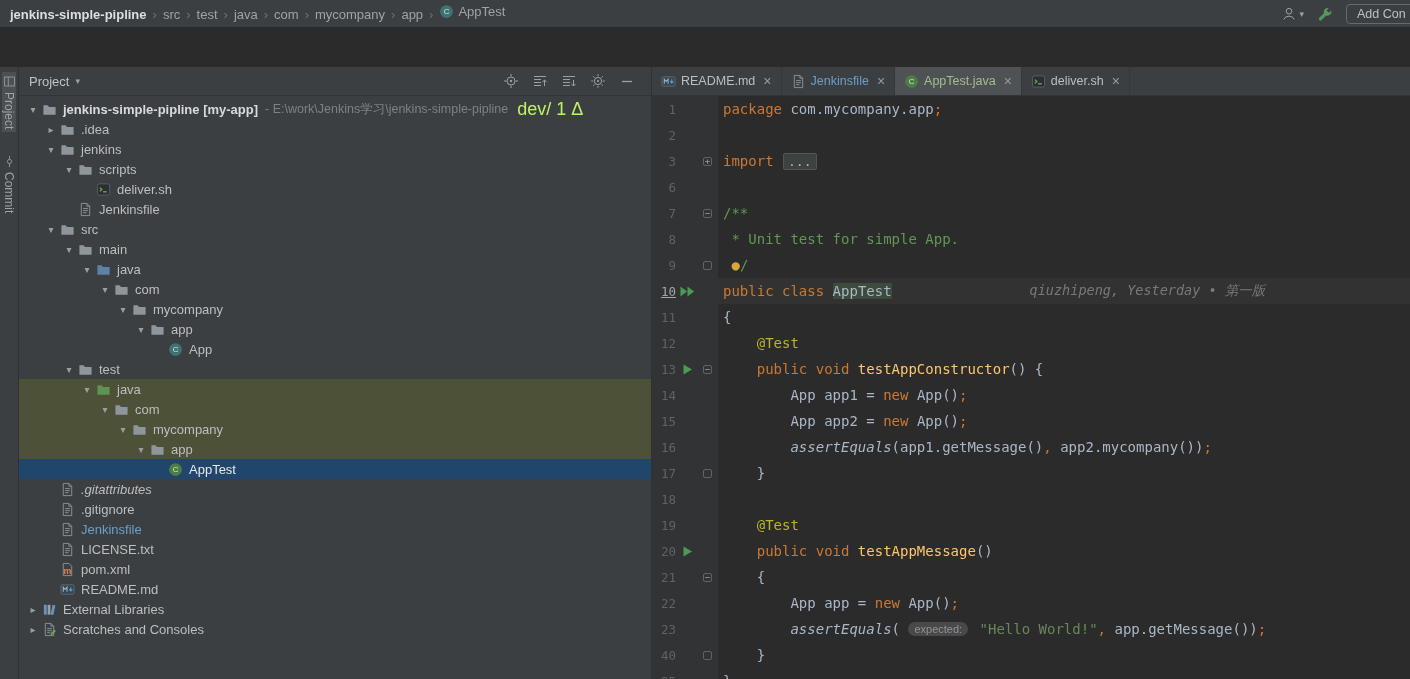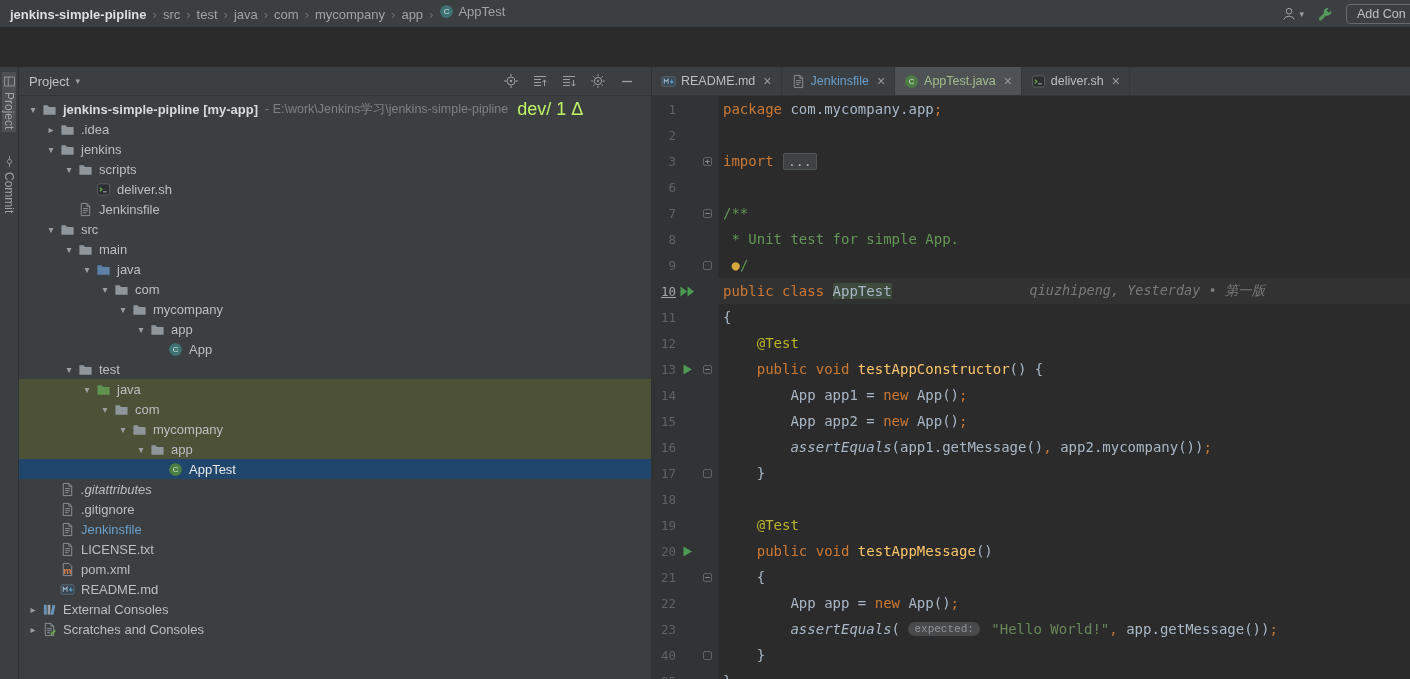--- a/index.html
+++ b/index.html
@@ -73,21 +73,21 @@
   .tk-df{color:#a9b7c6;}
   .tk-pn{color:#cc7832;}
   .tk-an{color:#bbb529;}
   .tk-md{color:#ffc66b;}
   .tk-it{color:#a9b7c6;font-style:italic;}
   .tk-st{color:#6a8759;}
   .tk-cm{color:#629755;}
   .tk-fb{background:#3e4142;border:1px solid #525556;border-radius:2px;padding:0 4px;margin:0 1px;
     color:#a9b7c6;font-size:13px;}
   .tk-hint{background:#47494a;color:#909396;border-radius:9px;padding:1px 6px;font-size:11px;
-    font-family:Liberation Mono, monospace;margin-right:3px;}
+    font-family:Liberation Sans, sans-serif;margin-right:3px;}
   .tk-blame{color:#787878;font-style:italic;margin-left:138px;font-size:13.5px;}
   .tk-bulb{color:#d8a63d;}
   .tk-hl{background:#3d4b3f;border-radius:1px;}
 </style>
 </head>
 <body>
 
 <div id="app">
 
   <div class="topbar">
@@ -443,21 +443,21 @@
           </div>
           <div class="row" style="padding-left: 6px;">
             <span class="chev">▸</span>
             <span class="ic">
               <svg width="15" height="15" viewBox="0 0 16 16">
                 <rect x="2" y="3" width="3" height="10.5" fill="#6a93bb"></rect>
                 <rect x="6" y="3" width="3" height="10.5" fill="#98a0a6"></rect>
                 <rect x="10.2" y="3.2" width="3" height="10.5" transform="rotate(12 11.7 8.5)" fill="#6a93bb"></rect>
               </svg>
             </span>
-            <span class="lbl">External Consoles</span>
+            <span class="lbl">External Libraries</span>
           </div>
           <div class="row" style="padding-left: 6px;">
             <span class="chev">▸</span>
             <span class="ic">
               <svg width="15" height="15" viewBox="0 0 16 16">
                 <path d="M3.5 1.5h6l3 3v10h-9z" fill="#3c4042" stroke="#8d9296"></path>
                 <path d="M9.5 1.5v3h3" fill="none" stroke="#8d9296"></path>
                 <path d="M5.5 7h5M5.5 9.2h5M5.5 11.4h3.5" stroke="#8d9296" stroke-width="1"></path>
                 <path d="M9.5 13.5L14 9" stroke="#68b04a" stroke-width="2"></path>
               </svg>

